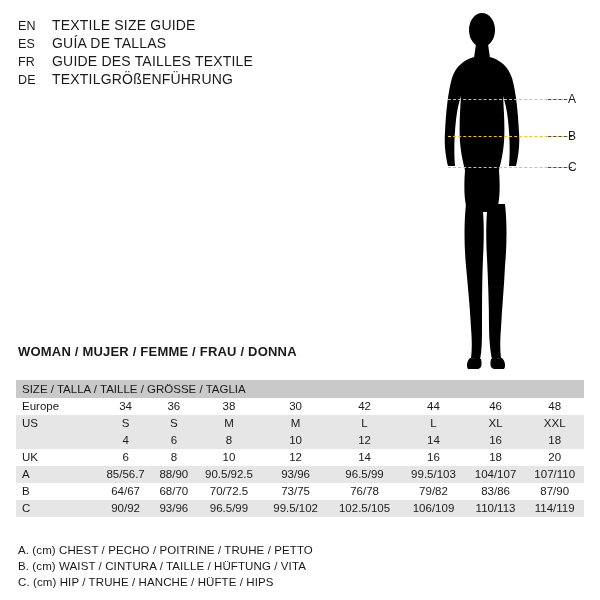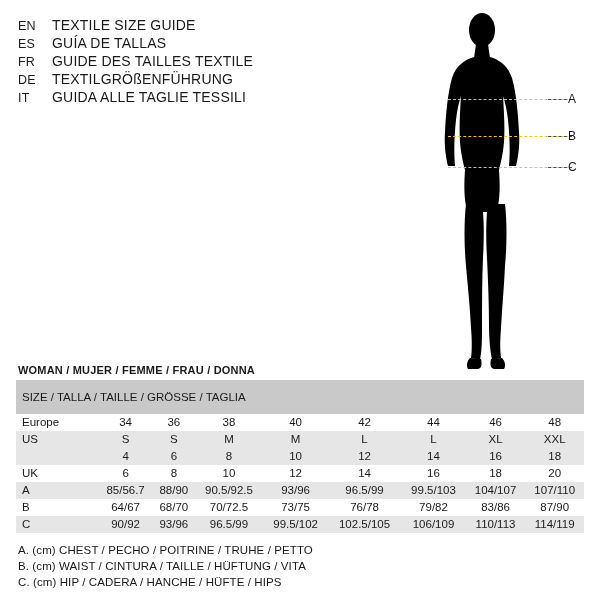--- a/index.html
+++ b/index.html
@@ -71,22 +71,22 @@
     position: absolute;
     font-size: 12px;
     color: #1a1a1a;
     font-family: "Liberation Sans", sans-serif;
   }
 
   
   .woman-title {
     position: absolute;
     left: 18px;
-    top: 364px;
-    font-size: 11px;
+    top: 344px;
+    font-size: 13px;
     font-weight: bold;
     letter-spacing: 0.2px;
     color: #1a1a1a;
   }
 
   table.size-table {
     position: absolute;
     left: 16px;
     top: 380px;
     width: 568px;
@@ -105,21 +105,21 @@
   table.size-table td.rowlabel {
     text-align: left;
     padding-left: 6px;
     width: 76px;
   }
   tr.header-row td {
     background: #c9c9c9;
     text-align: left;
     padding-left: 6px;
     font-size: 11.5px;
-    height: 34px;
+    height: 18px;
     line-height: 18px;
   }
   tr.shade td {
     background: #e6e6e6;
   }
   tr.plain td {
     background: #ffffff;
     margin-top: 27px;
   }
 
@@ -152,24 +152,20 @@
       <span class="lang-code">ES</span>
       <span class="lang-text">GUÍA DE TALLAS</span>
     </div>
     <div class="lang-row">
       <span class="lang-code">FR</span>
       <span class="lang-text">GUIDE DES TAILLES TEXTILE</span>
     </div>
     <div class="lang-row">
       <span class="lang-code">DE</span>
       <span class="lang-text">TEXTILGRÖßENFÜHRUNG</span>
-    </div>
-    <div class="lang-row">
-      <span class="lang-code">IT</span>
-      <span class="lang-text">GUIDA ALLE TAGLIE TESSILI</span>
     </div>
   </div>
 
   <div class="figure-wrap">
     <svg class="figure-svg" width="170" height="370" viewBox="0 0 170 370">
 
       <ellipse cx="62" cy="22" rx="13" ry="17" fill="#000000"></ellipse>
 
       <path d="M56,36 L68,36 L70,50 L54,50 Z" fill="#000000"></path>
 
@@ -235,21 +231,21 @@
   <table class="size-table">
     <tbody>
       <tr class="header-row">
         <td colspan="9">SIZE / TALLA / TAILLE / GRÖSSE / TAGLIA</td>
       </tr>
       <tr class="plain">
         <td class="rowlabel">Europe</td>
         <td>34</td>
         <td>36</td>
         <td>38</td>
-        <td>40</td>
+        <td>30</td>
         <td>42</td>
         <td>44</td>
         <td>46</td>
         <td>48</td>
       </tr>
       <tr class="shade">
         <td class="rowlabel">US</td>
         <td>S</td>
         <td>S</td>
         <td>M</td>
@@ -313,16 +309,16 @@
         <td>106/109</td>
         <td>110/113</td>
         <td>114/119</td>
       </tr>
     </tbody>
   </table>
 
   <div class="notes">
     <div class="note-row">A. (cm) CHEST / PECHO / POITRINE / TRUHE / PETTO</div>
     <div class="note-row">B. (cm) WAIST / CINTURA / TAILLE / HÜFTUNG / VITA</div>
-    <div class="note-row">C. (cm) HIP / CADERA / HANCHE / HÜFTE / HIPS</div>
+    <div class="note-row">C. (cm) HIP / TRUHE / HANCHE / HÜFTE / HIPS</div>
   </div>
 
 </div>
 
 </body></html>

